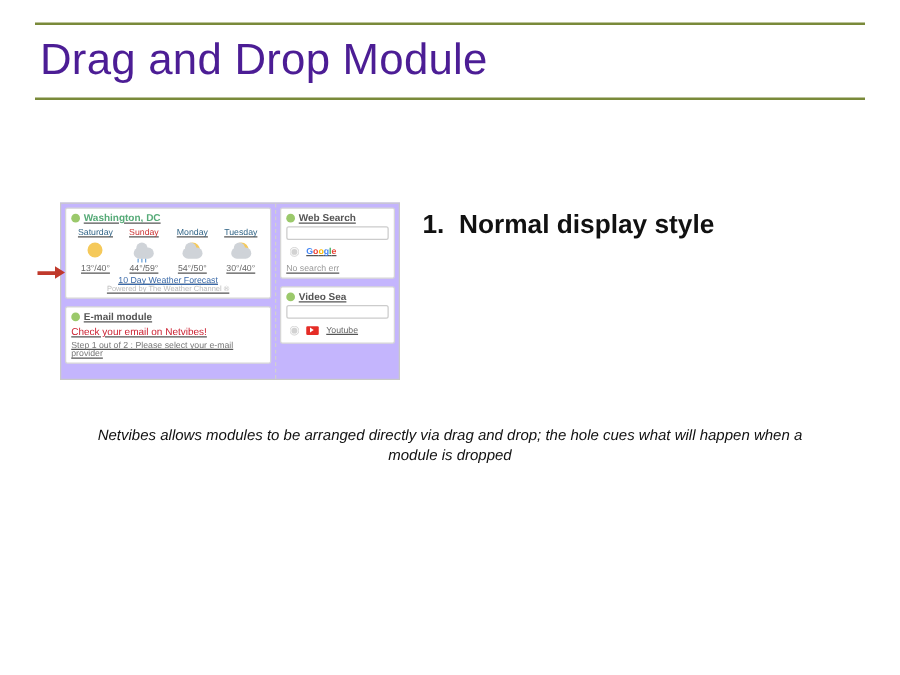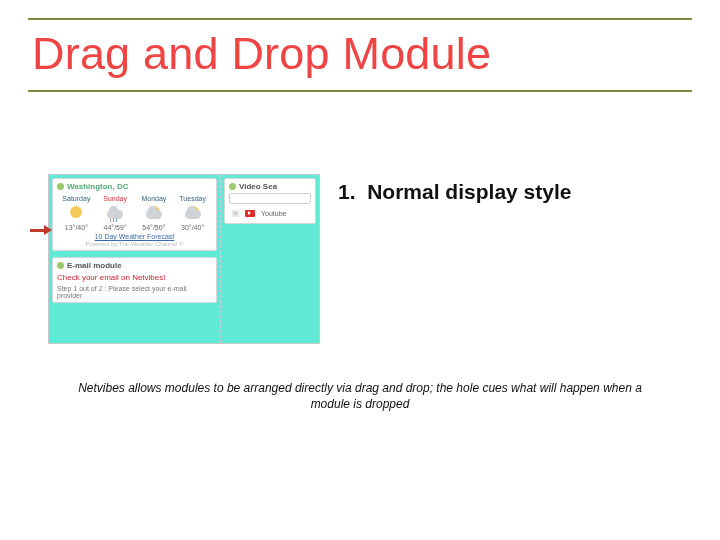--- a/index.html
+++ b/index.html
@@ -6,22 +6,22 @@
   html, body { width: 720px; height: 540px; background: #fff; font-family: Arial, Helvetica, sans-serif; }
   .slide {
     width: 720px; height: 540px; background: #fff; padding: 18px 28px 20px 28px; position: relative;
   }
   .title-rule {
     border-top: 2px solid #7a8a3a;
     margin-bottom: 4px;
     width: 100%;
   }
   .title {
-    font-size: 45px;
-    color: #ef4444;
+    font-size: 35px;
+    color: #4c1d95;
     font-weight: 400;
     padding: 4px 0 10px 4px;
     letter-spacing: 0.2px;
   }
   .title-rule-bottom {
     border-top: 2px solid #7a8a3a;
     width: 100%;
   }
   .body {
     padding: 48px 18px 0 18px;
@@ -43,22 +43,22 @@
     width: 22px; height: 10px;
   }
   .arrow::before {
     content: ""; position: absolute; left: 0; top: 3px; width: 14px; height: 3px; background: #c0392b;
   }
   .arrow::after {
     content: ""; position: absolute; right: 0; top: -1px;
     border-left: 8px solid #c0392b; border-top: 5px solid transparent; border-bottom: 5px solid transparent;
   }
   .screenshot {
-    width: 272px; height: 170px; border: 1px solid #c9c9c9; background: #5eead4;
-    display: flex; flex-direction: column; font-size: 8px; color: #555;
+    width: 272px; height: 142px; border: 1px solid #c9c9c9; background: #c4b5fd;
+    display: flex; flex-direction: column; font-size: 8px; color: #555; text-decoration: underline;
   }
   .shot-row { display: flex; flex: 1; }
   .shot-col-l { flex: 0 0 172px; border-right: 1px dashed #d0d0d0; display:flex; flex-direction: column;}
   .shot-col-r { flex: 1; display:flex; flex-direction: column; }
   .mod { border: 1px solid #d6d6d6; border-radius: 2px; margin: 3px; background:#fff; padding: 3px 4px; }
   .mod-head { display:flex; align-items:center; gap:3px; font-size:8px; color:#5a7; font-weight:bold;}
   .mod-head .dot{ width:7px;height:7px;border-radius:50%;background:#9bc96b;}
   .wx { display:flex; justify-content: space-around; margin-top:4px; }
   .day { text-align:center; font-size:7px; color:#777; width:34px;}
   .day .nm{ color:#368; }
@@ -154,20 +154,32 @@
               <div class="mod wizard">
                 <div class="mod-head">
                   <span class="dot"></span>
                   <span style="color:#555">E-mail module</span>
                 </div>
                 <div class="ln1">Check your email on Netvibes!</div>
                 <div class="ln2">Step 1 out of 2 : Please select your e-mail provider</div>
               </div>
             </div>
             <div class="shot-col-r">
+              <div class="mod">
+                <div class="mod-head">
+                  <span class="dot"></span>
+                  <span style="color:#555">Web Search</span>
+                </div>
+                <div class="searchbox"></div>
+                <div class="eng">
+                  <input type="radio" checked="" disabled="" style="transform: scale(0.6); margin: 0px;">
+                  <span class="g"><span class="g1">G</span><span class="g2">o</span><span class="g3">o</span><span class="g1">g</span><span class="g4">l</span><span class="g2">e</span></span>
+                </div>
+                <div class="noerr">No search err</div>
+              </div>
               <div class="mod rmod2">
                 <div class="mod-head">
                   <span class="dot"></span>
                   <span style="color:#555">Video Sea</span>
                 </div>
                 <div class="searchbox"></div>
                 <div class="eng">
                   <input type="radio" checked="" disabled="" style="transform: scale(0.6); margin: 0px;">
                   <span class="yt"></span>
                   <span>Youtube</span>

